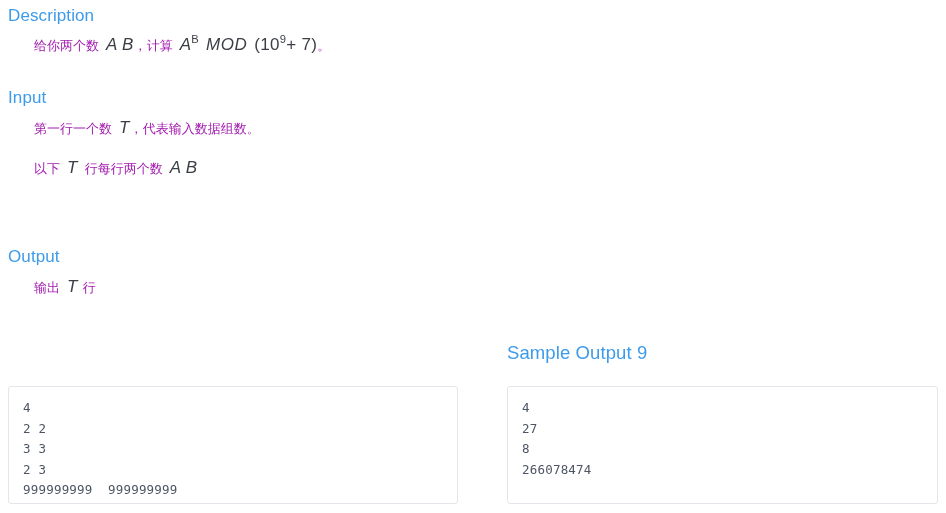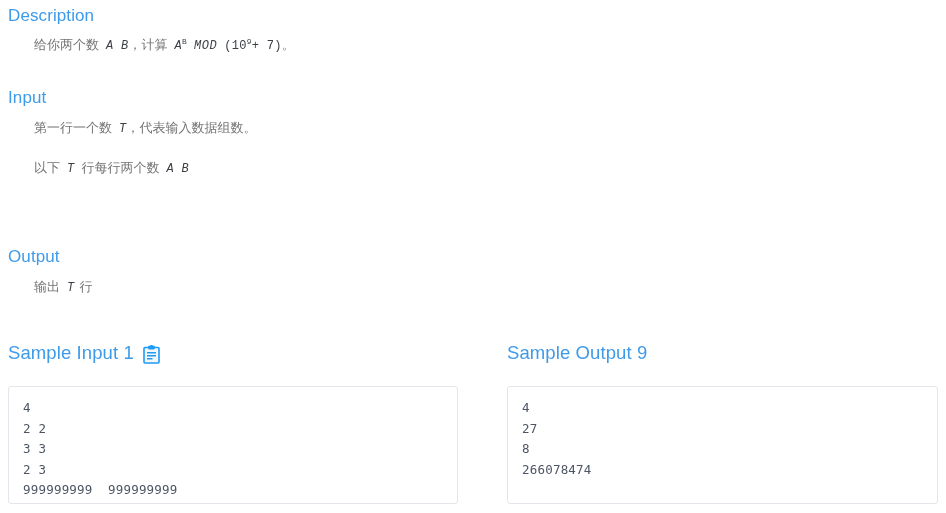--- a/index.html
+++ b/index.html
@@ -47,28 +47,28 @@
     color: #3b3f45;
     font-family: "Liberation Sans", sans-serif;
     font-size: 13.5px;
     line-height: 18px;
     padding-left: 26px;
     white-space: nowrap;
     display: flex;
     align-items: baseline;
     flex-wrap: nowrap;
   }
-  .cjk { font-family: "DejaVu Sans", sans-serif; font-size: 13px; color: #737373; }
+  .cjk { font-family: "DejaVu Sans", sans-serif; font-size: 13px; color: #a21caf; }
 
   
   .mj {
-    font-family: Liberation Mono, monospace;
+    font-family: Liberation Sans, sans-serif;
     font-style: italic;
     color: #3b3f45;
-    font-size: 12px;
+    font-size: 17px;
     letter-spacing: 0.3px;
     white-space: nowrap;
   }
   .mj sup {
     font-size: 0.66em;
     font-style: normal;
     vertical-align: super;
     line-height: 0;
   }
   .mj .op {
@@ -149,33 +149,20 @@
   <div style="position:absolute; left:8px; top:247px;" class="sec-heading">Output</div>
 
   <div class="para" style="position:absolute; left:8px; top:278px;">
     <span class="cjk">输出</span>
     <span class="sp3"></span>
     <span class="mj">T</span>
     <span class="sp2"></span>
     <span class="cjk">行</span>
   </div>
 
-  <div class="sample-heading" style="position:absolute; left:8px; top:342px;">
-    <span>Sample Input 1</span>
-    <span class="copy-icon" title="copy">
-      <svg width="17" height="19" viewBox="0 0 17 19" xmlns="http://www.w3.org/2000/svg">
-        <rect x="1" y="2.5" width="15" height="15.5" rx="1" fill="#f4f7fa" stroke="#1e9bf5" stroke-width="1.6"></rect>
-        <rect x="5.2" y="0.8" width="6.6" height="3.6" rx="0.8" fill="#1e9bf5"></rect>
-        <rect x="7.3" y="0" width="2.4" height="2" rx="0.6" fill="#1e9bf5"></rect>
-        <rect x="4" y="7" width="9" height="1.5" fill="#1e9bf5"></rect>
-        <rect x="4" y="10" width="9" height="1.5" fill="#1e9bf5"></rect>
-        <rect x="4" y="13" width="5.5" height="1.5" fill="#1e9bf5"></rect>
-      </svg>
-    </span>
-  </div>
 
   <div class="sample-box" style="left:8px; top:386px; width:450px; height:118px;">
     <pre>4
 2 2
 3 3
 2 3
 999999999  999999999</pre>
   </div>
 
   <div class="sample-heading" style="position:absolute; left:507px; top:342px;">

